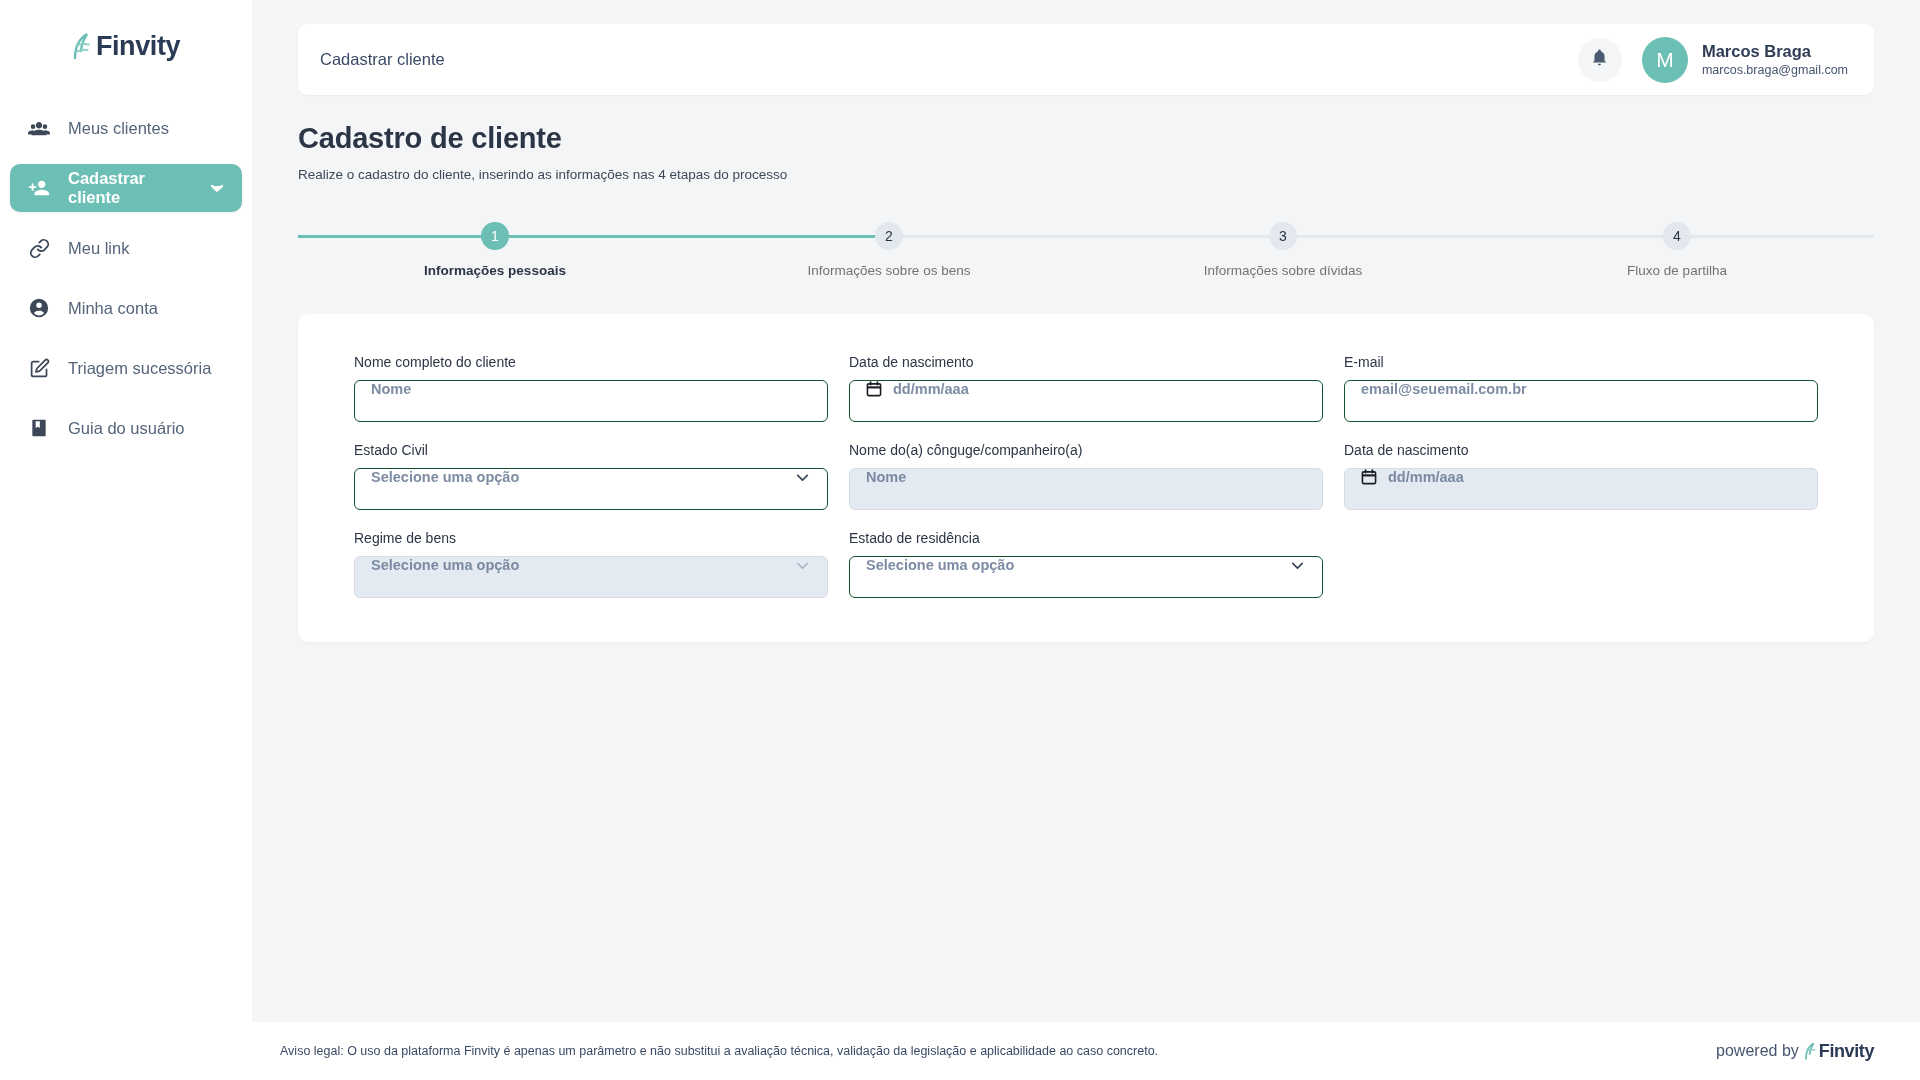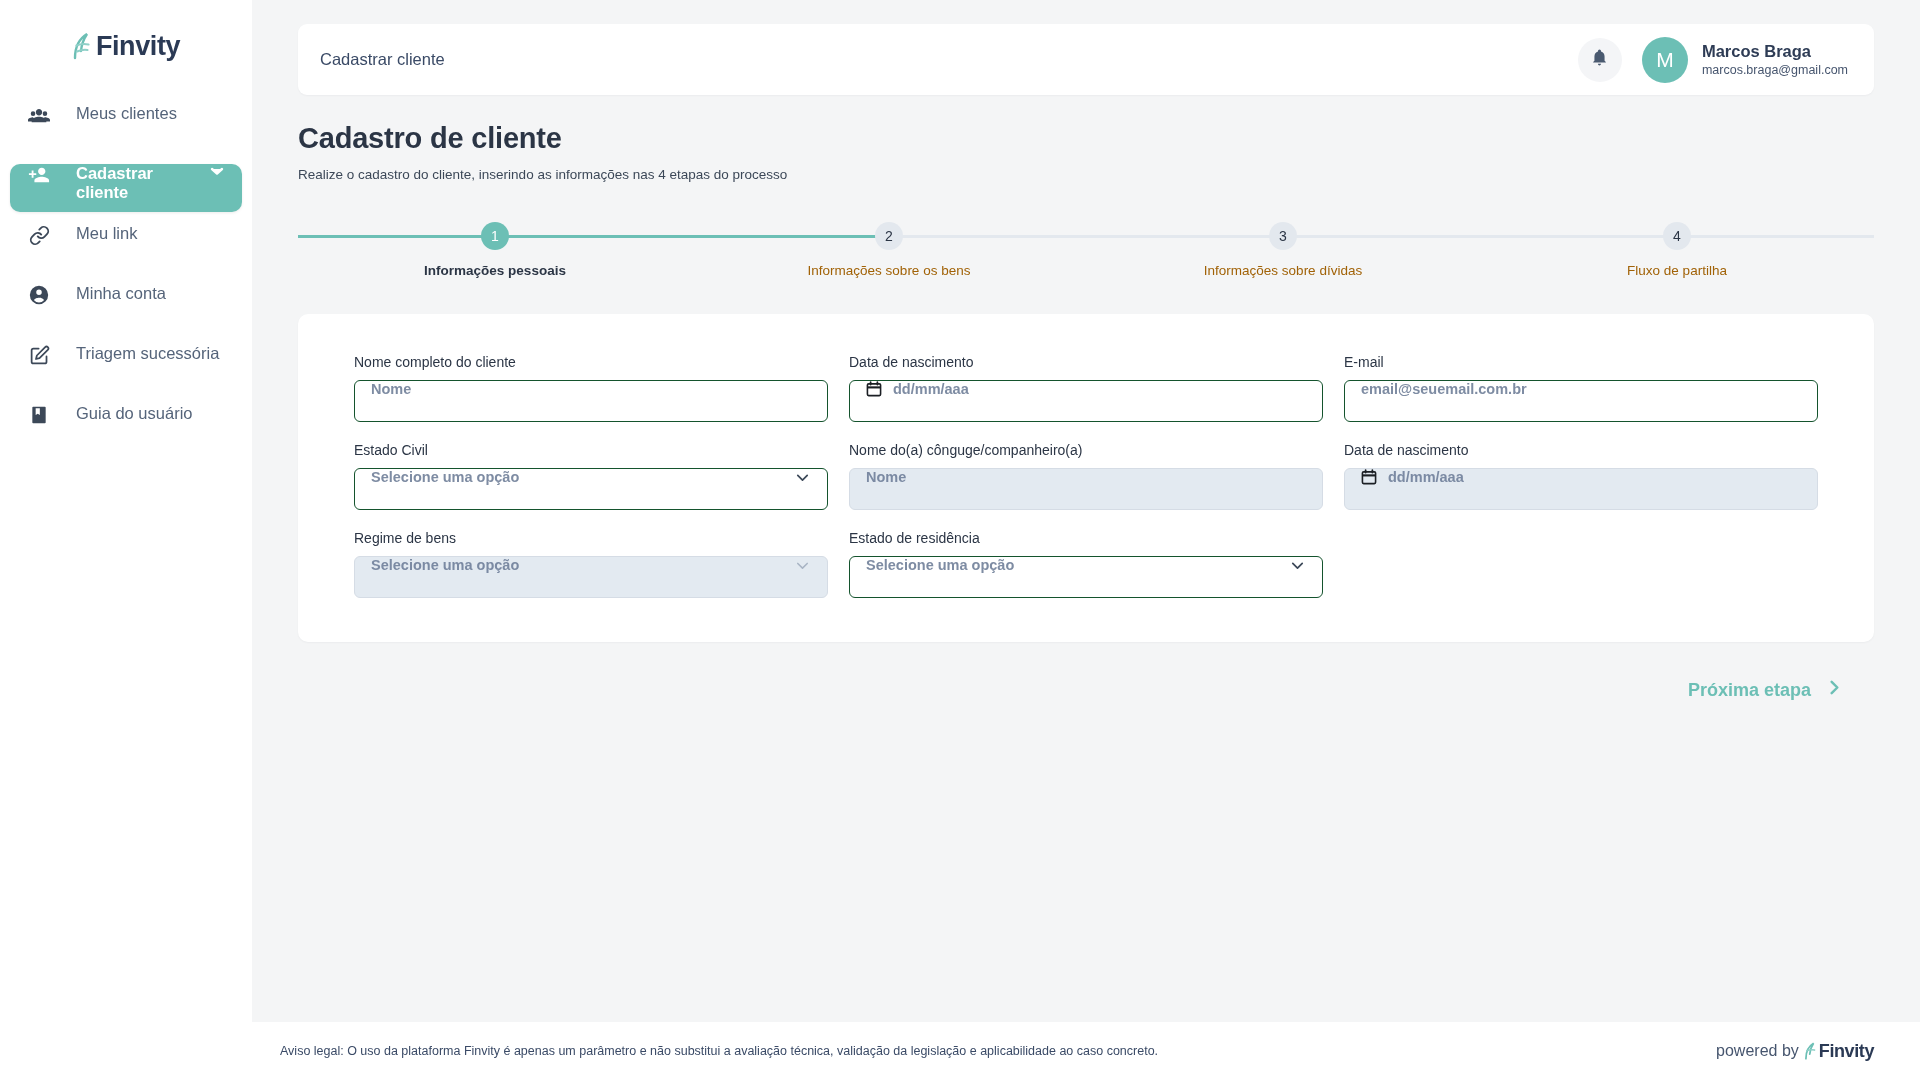--- a/index.html
+++ b/index.html
@@ -45,25 +45,25 @@
     font-weight: 600;
     color: #2b3a55;
     letter-spacing: -0.4px;
     line-height: 1;
   }
 
   .nav { display: flex; flex-direction: column; gap: 12px; padding: 0 10px; }
 
   .nav-item {
     display: flex;
-    align-items: flex-start;
+    align-items: center;
     height: 48px;
     padding: 0 18px;
     border-radius: 10px;
-    gap: 26px;
+    gap: 18px;
     cursor: pointer;
     color: #55647a;
     font-size: 16.5px;
   }
   .nav-item .nav-icon {
     width: 22px; height: 22px;
     display: flex; align-items: center; justify-content: center;
     color: #3c4858;
     flex: 0 0 22px;
   }
@@ -186,21 +186,21 @@
     background: #e3e8ee;
     color: #2b3545;
     display: flex; align-items: center; justify-content: center;
     font-size: 14px;
     cursor: pointer;
   }
   .circle.active { background: #6cbfb5; color: #ffffff; }
   .step-label {
     margin-top: 13px;
     font-size: 13.5px;
-    color: #a16207;
+    color: #737373;
   }
   .step.current .step-label { font-weight: 700; color: #2b3545; }
 
   
   .form-card {
     background: #ffffff;
     border-radius: 10px;
     margin-top: 36px;
     padding: 40px 56px 44px 56px;
     box-shadow: 0 1px 2px rgba(16,24,40,0.04);
@@ -524,30 +524,20 @@
               </span>
             </div>
           </div>
 
           <div></div>
 
         </div>
 
       </div>
 
-      <div class="next-row">
-        <button class="next-btn">
-          <span>Próxima etapa</span>
-          <span>
-            <svg width="19" height="19" viewBox="0 0 20 20" fill="none" stroke="currentColor" stroke-width="2.6" stroke-linecap="round" stroke-linejoin="round">
-                <path d="M7 4l6 6-6 6"></path>
-              </svg>
-          </span>
-        </button>
-      </div>
 
     </div>
 
     <footer class="footer">
       <span class="footer-text">Aviso legal: O uso da plataforma Finvity é apenas um parâmetro e não substitui a avaliação técnica, validação da legislação e aplicabilidade ao caso concreto.</span>
       <div class="footer-right">
         <span class="powered">powered by</span>
         <span class="footer-logo">
           <span class="logo-mark">
             <svg width="14" height="20" viewBox="0 0 22 30" fill="none" xmlns="http://www.w3.org/2000/svg">

